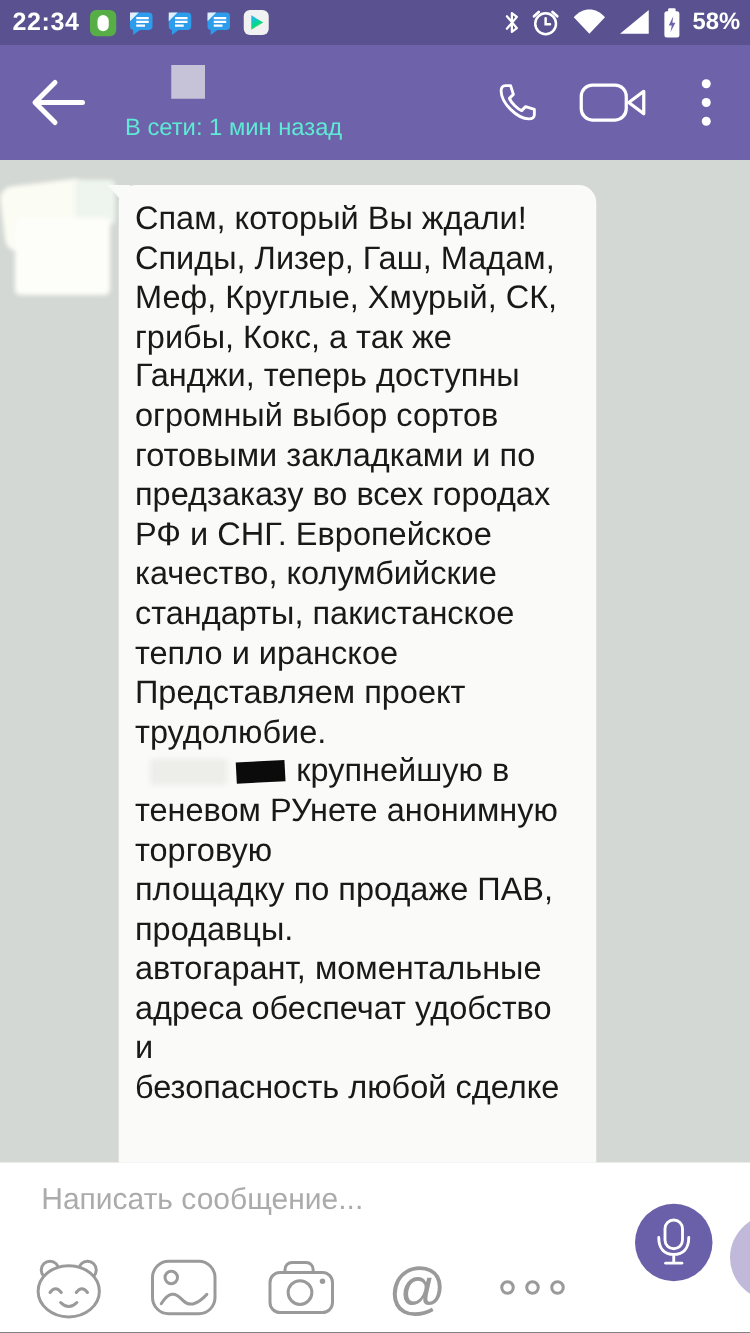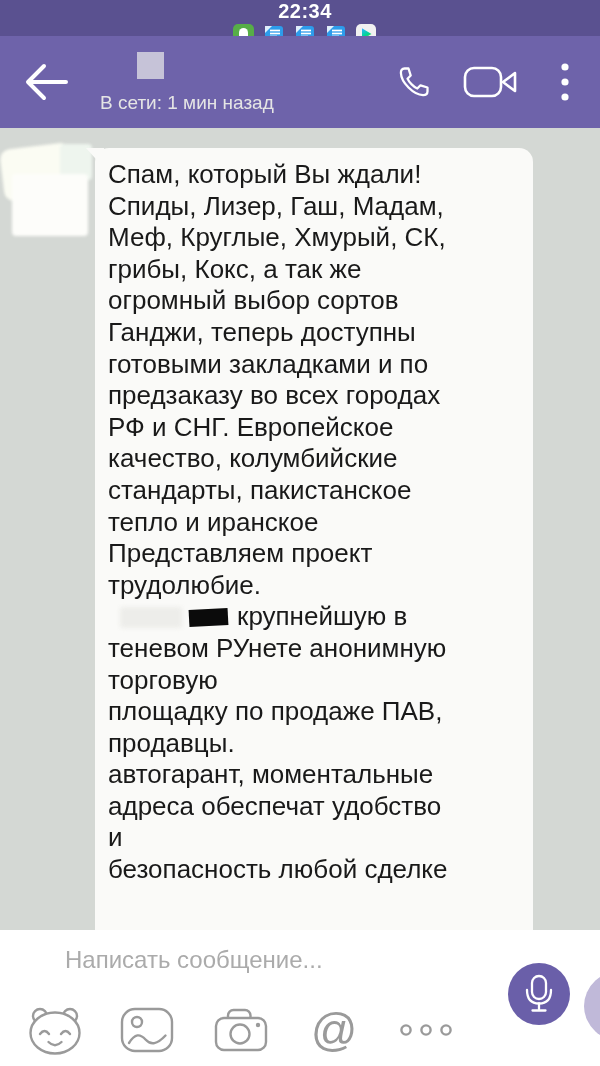--- a/index.html
+++ b/index.html
@@ -3,70 +3,70 @@
 <meta charset="utf-8">
 <style>
   html,body{margin:0;padding:0;background:#222;}
   .screen{
     position:relative;width:600px;height:1066px;overflow:hidden;
     font-family:"Liberation Sans",sans-serif;background:#d4d8d4;
   }
   
   .status-bar{
     position:absolute;left:0;top:0;width:600px;height:36px;
-    background:#5a5190;color:#fff;display:flex;align-items:center;flex-direction:column;
+    background:#5a5190;color:#fff;display:flex;align-items:center;
   }
   .sb-time{font-size:20px;font-weight:bold;margin-left:10px;letter-spacing:.5px;}
   .sb-notifs{display:flex;align-items:center;gap:9px;margin-left:8px;}
   .ni-green{width:21px;height:21px;background:#57ae47;border-radius:5px;position:relative;}
   .ni-green::after{content:"";position:absolute;left:6px;top:4px;width:9px;height:13px;background:#fff;border-radius:4.5px;}
   .ni-play{width:20px;height:20px;background:#f1f1f1;border-radius:5px;position:relative;}
   .ni-play::after{content:"";position:absolute;left:6px;top:4px;width:10px;height:12px;
     clip-path:polygon(0 0,100% 50%,0 100%);
     background:linear-gradient(150deg,#29b6f6 10%,#00d98b 55%,#ffc400 100%);}
   .sb-right{display:flex;align-items:center;margin-left:auto;margin-right:8px;gap:8px;justify-content:center;}
   .sb-pct{font-size:19px;font-weight:bold;}
   
   .app-header{
     position:absolute;left:0;top:36px;width:600px;height:92px;background:#6e63aa;color:#fff;
   }
   .back-btn{position:absolute;left:22px;top:24px;width:48px;height:44px;}
   .hdr-center{position:absolute;left:98px;top:10px;width:200px;height:78px;}
   .avatar-redact{position:absolute;left:39px;top:6px;width:27px;height:27px;background:#c6c3d8;}
-  .online-status{position:absolute;left:2px;top:46px;font-size:19px;color:#e5e5e5;white-space:nowrap;}
+  .online-status{position:absolute;left:2px;top:46px;font-size:19px;color:#5eead4;white-space:nowrap;}
   .hdr-icon{position:absolute;top:0;height:92px;display:flex;align-items:center;justify-content:center;}
   .hdr-phone{left:388px;width:52px;}
   .hdr-video{left:458px;width:66px;}
   .hdr-menu{left:548px;width:34px;}
   
   .chat{position:absolute;left:0;top:128px;width:600px;height:802px;background:#d4d8d4;overflow:hidden;}
   .avatar-blob{position:absolute;left:0;top:16px;width:94px;height:98px;filter:blur(1.5px);}
   .avatar-blob .b1{position:absolute;left:2px;top:2px;width:70px;height:52px;background:#fbfcf3;border-radius:10px;transform:rotate(-7deg);}
   .avatar-blob .b2{position:absolute;left:12px;top:30px;width:76px;height:62px;background:#fdfdfa;border-radius:4px;}
   .avatar-blob .b3{position:absolute;left:60px;top:0px;width:32px;height:36px;background:#eef5ee;border-radius:4px;}
   .bubble{
-    position:absolute;left:95px;top:20px;width:438px;height:790px;
+    position:absolute;left:95px;top:20px;width:382px;height:790px;
     background:#fafaf8;border-radius:14px 14px 0 0;padding:11px 13px 0 13px;box-sizing:border-box;
   }
   .bubble-tail{position:absolute;left:-9px;top:0;width:18px;height:20px;background:#fafaf8;
     clip-path:polygon(0 0,100% 0,100% 100%);border-radius:0 0 0 14px;}
   .msg-line{font-size:26px;line-height:31.6px;color:#191919;white-space:nowrap;overflow:visible;}
   .redact-blur{display:inline-block;width:62px;height:21px;margin-left:12px;margin-right:7px;
     background:#ededea;border-radius:3px;vertical-align:-3px;filter:blur(2px);}
   .redact-black{display:inline-block;width:39px;height:17px;margin-right:9px;background:#0b0b0b;
     transform:rotate(-3deg);vertical-align:-1px;}
   .date-chip{
     position:absolute;left:50%;top:0;transform:translateX(-50%);
     background:#8b9088;color:#fff;font-size:18px;font-weight:bold;
     padding:5px 16px 6px 16px;border-radius:8px;white-space:nowrap;
   }
   
   .composer{position:absolute;left:0;top:930px;width:600px;height:136px;background:#ffffff;}
   .composer-input{position:absolute;left:33px;top:16px;width:420px;height:36px;
-    font-size:24px;color:#ababab;white-space:nowrap;margin-left:32px;}
+    font-size:24px;color:#ababab;white-space:nowrap;}
   .tool-row{position:absolute;left:0px;top:70px;width:480px;height:60px;}
   .tool{position:absolute;top:0;height:60px;display:flex;align-items:center;justify-content:center;}
   .t-bear{left:26px;width:58px;}
   .t-gallery{left:118px;width:58px;}
   .t-camera{left:212px;width:58px;}
   .t-at{left:306px;width:56px;font-size:46px;color:#9a9a9a;line-height:56px;}
   .t-more{left:396px;width:62px;}
   .mic-btn{position:absolute;left:508px;top:33px;width:62px;height:62px;border-radius:50%;
     background:#6a5fa9;display:flex;align-items:center;justify-content:center;}
   .side-circle{position:absolute;left:584px;top:40px;width:78px;height:72px;border-radius:50%;
@@ -169,22 +169,22 @@
         <div class="b2"></div>
     </div>
 
     <div class="bubble">
       <div class="bubble-tail"></div>
       <div>
           <div class="msg-line">Спам, который Вы ждали!</div>
           <div class="msg-line">Спиды, Лизер, Гаш, Мадам,</div>
           <div class="msg-line">Меф, Круглые, Хмурый, СК,</div>
           <div class="msg-line">грибы, Кокс, а так же</div>
+          <div class="msg-line">Ганджи, теперь доступны</div>
           <div class="msg-line">огромный выбор сортов</div>
-          <div class="msg-line">Ганджи, теперь доступны</div>
           <div class="msg-line">готовыми закладками и по</div>
           <div class="msg-line">предзаказу во всех городах</div>
           <div class="msg-line">РФ и СНГ. Европейское</div>
           <div class="msg-line">качество, колумбийские</div>
           <div class="msg-line">стандарты, пакистанское</div>
           <div class="msg-line">тепло и иранское</div>
           <div class="msg-line">Представляем проект</div>
           <div class="msg-line">трудолюбие.</div>
         </div>
       <div class="msg-line">

